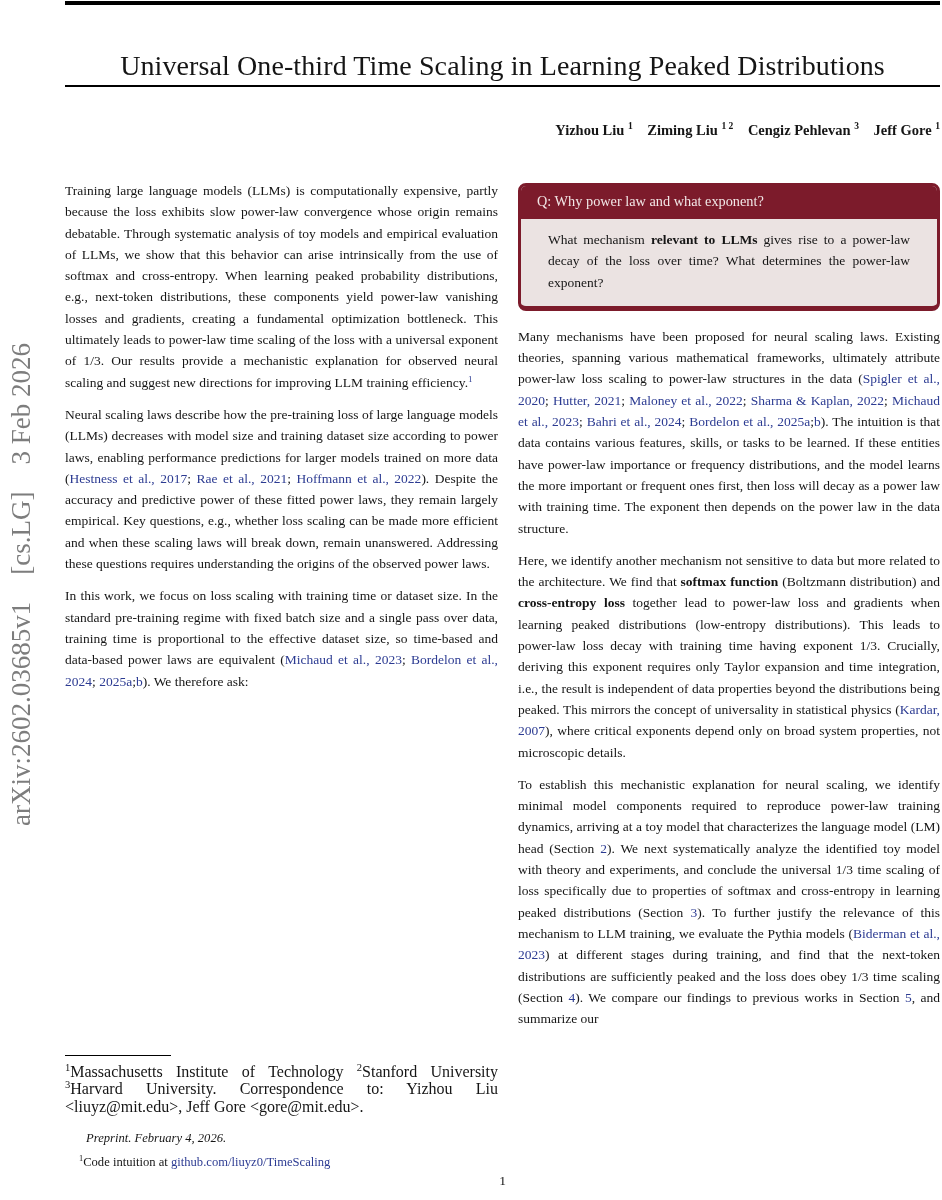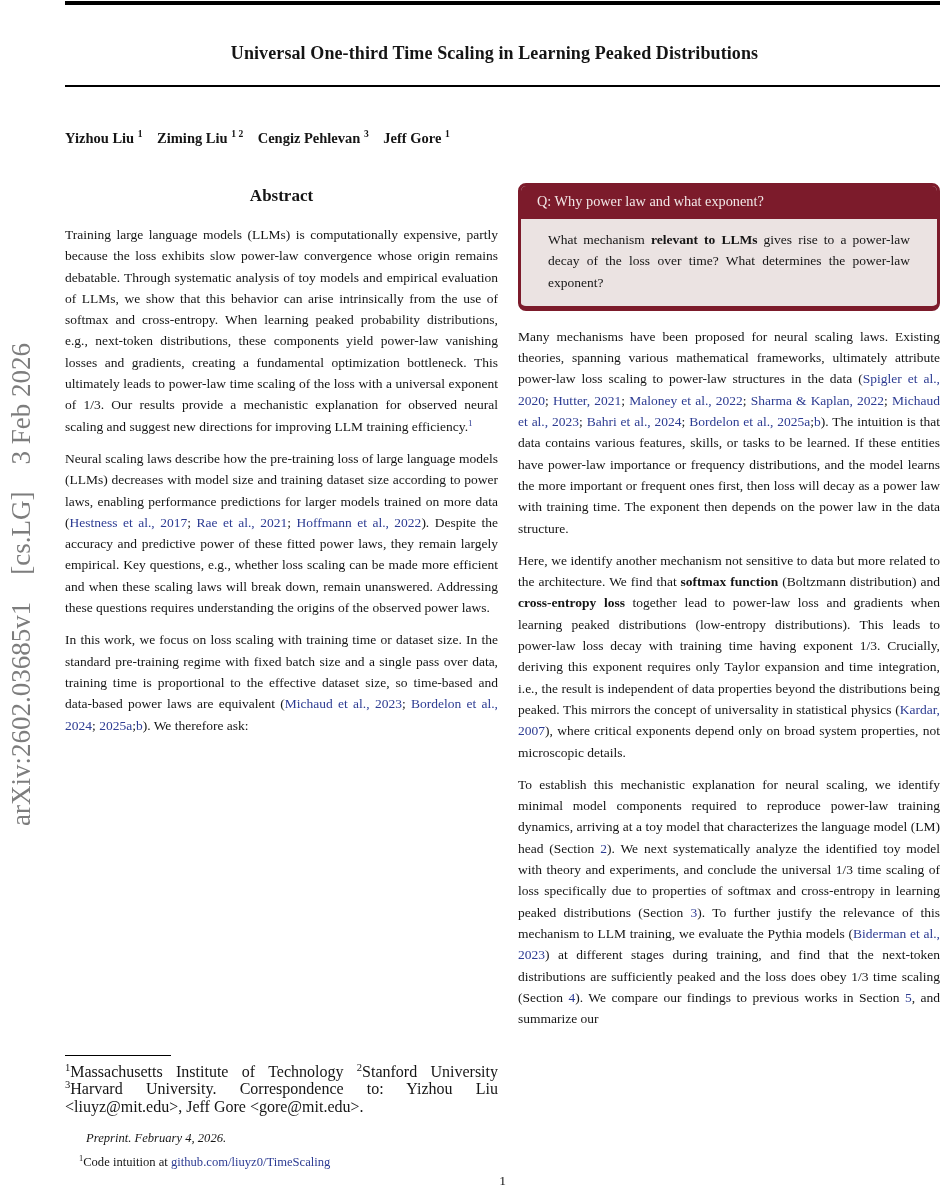--- a/index.html
+++ b/index.html
@@ -15,23 +15,23 @@
     width:942px;height:1200px;background:#ffffff;
     font-family:"Liberation Serif","DejaVu Serif",serif;
     color:var(--text);
     -webkit-font-smoothing:antialiased;
   }
   .page{position:relative;width:942px;height:1200px;overflow:hidden;background:#ffffff;}
 
   .rule-top{position:absolute;left:65px;width:875px;top:1px;height:4px;background:#000;}
   .rule-title{position:absolute;left:65px;width:875px;top:85px;height:2px;background:#000;}
 
-  .title{position:absolute;left:57px;width:875px;top:31px;text-align:center;
-         font-size:18px;font-weight:bold;letter-spacing:.1px;}
-  .authors{position:absolute;left:65px;width:875px;top:130px;text-align:left;
+  .title{position:absolute;left:65px;width:875px;top:31px;text-align:center;
+         font-size:28px;font-weight:normal;letter-spacing:.1px;}
+  .authors{position:absolute;left:65px;width:875px;top:122px;text-align:right;
            font-size:14.5px;font-weight:bold;}
 
   .arxiv{position:absolute;left:6px;top:205px;height:760px;
          writing-mode:vertical-rl;transform:rotate(180deg);
          text-align:center;font-size:27px;color:var(--muted);white-space:nowrap;}
 
   .col{position:absolute;top:180px;height:992px;}
   .col-left{left:65px;width:433px;}
   .col-right{left:518px;width:422px;}
 
@@ -68,21 +68,20 @@
 
   <h1 class="title">Universal One-third Time Scaling in Learning Peaked Distributions</h1>
 
   <div class="rule-title"></div>
 
   <div class="authors"><span>Yizhou Liu </span><span class="sup">1</span><span> Ziming Liu </span><span class="sup">1 2</span><span> Cengiz Pehlevan </span><span class="sup">3</span><span> Jeff Gore </span><span class="sup">1</span></div>
 
   <div class="arxiv">arXiv:2602.03685v1  [cs.LG]  3 Feb 2026</div>
 
   <div class="col col-left">
-    <div class="abstract-h">Abstract</div>
     <p class="body abstract-body"><span>Training large language models (LLMs) is computationally expensive, partly because the loss exhibits slow power-law convergence whose origin remains debatable. Through systematic analysis of toy models and empirical evaluation of LLMs, we show that this behavior can arise intrinsically from the use of softmax and cross-entropy. When learning peaked probability distributions, e.g., next-token distributions, these components yield power-law vanishing losses and gradients, creating a fundamental optimization bottleneck. This ultimately leads to power-law time scaling of the loss with a universal exponent of 1/3. Our results provide a mechanistic explanation for observed neural scaling and suggest new directions for improving LLM training efficiency.</span><span class="supcite">1</span></p>
 
     <p class="body"><span>Neural scaling laws describe how the pre-training loss of large language models (LLMs) decreases with model size and training dataset size according to power laws, enabling performance predictions for larger models trained on more data (</span><span class="cite">Hestness et al., 2017</span><span>; </span><span class="cite">Rae et al., 2021</span><span>; </span><span class="cite">Hoffmann et al., 2022</span><span>). Despite the accuracy and predictive power of these fitted power laws, they remain largely empirical. Key questions, e.g., whether loss scaling can be made more efficient and when these scaling laws will break down, remain unanswered. Addressing these questions requires understanding the origins of the observed power laws.</span></p>
     <p class="body"><span>In this work, we focus on loss scaling with training time or dataset size. In the standard pre-training regime with fixed batch size and a single pass over data, training time is proportional to the effective dataset size, so time-based and data-based power laws are equivalent (</span><span class="cite">Michaud et al., 2023</span><span>; </span><span class="cite">Bordelon et al., 2024</span><span>; </span><span class="cite">2025a</span><span>;</span><span class="cite">b</span><span>). We therefore ask:</span></p>
 
     <div class="fnblock">
       <div class="fnrule"></div>
       <div class="fn"><span class="sup">1</span><span>Massachusetts Institute of Technology </span><span class="sup">2</span><span>Stanford University </span><span class="sup">3</span><span>Harvard University. Correspondence to: Yizhou Liu &lt;liuyz@mit.edu&gt;, Jeff Gore &lt;gore@mit.edu&gt;.</span></div>
       <div class="preprint">Preprint. February 4, 2026.</div>
       <div class="fn2"><span class="sup">1</span><span>Code intuition at </span><span class="cite">github.com/liuyz0/TimeScaling</span></div>

